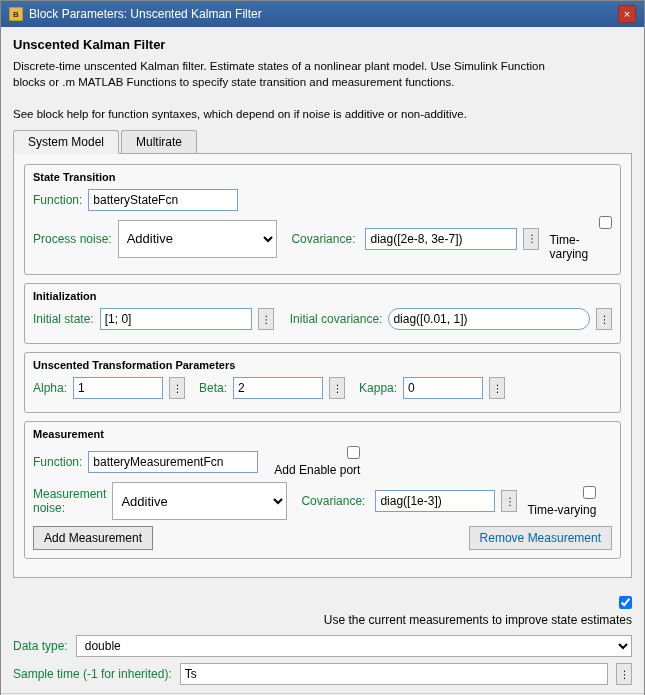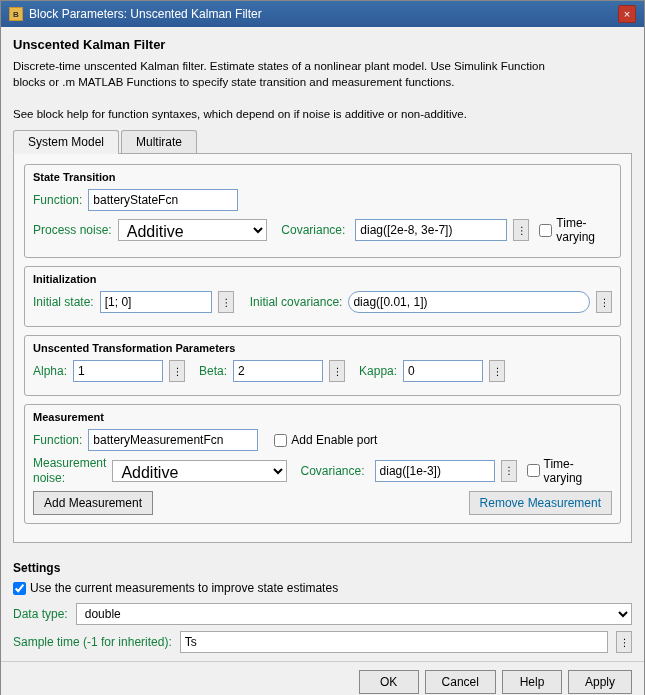--- a/index.html
+++ b/index.html
@@ -133,43 +133,44 @@
       background: white;
       padding: 2px 4px;
       font-size: 12px;
       height: 22px;
       outline: none;
     }
     .select-input {
       border: 1px solid #aaa;
       background: white;
       padding: 2px 4px;
-      font-size: 16px;
-      height: 22px;
+      font-size: 13px;
+      height: 38px;
       outline: none;
       cursor: pointer;
     }
     .dots-btn {
       width: 16px;
       height: 22px;
       border: 1px solid #aaa;
       background: #e8e8e8;
       cursor: pointer;
       font-size: 10px;
       display: flex;
       align-items: center;
       justify-content: center;
       flex-shrink: 0;
       letter-spacing: -1px;
     }
     .checkbox-row {
       display: flex;
-      align-items: center;
+      align-items: flex-end;
       gap: 4px;
       font-size: 12px;
+      flex-direction: column;
     }
     .cov-label {
       font-size: 12px;
       margin-right: 4px;
     }
     .bottom-section {
       padding: 8px 12px 0 12px;
     }
     .settings-section {
       margin-bottom: 8px;
@@ -304,21 +305,21 @@
             <input type="checkbox" style="">
             <span>Time-varying</span>
           </div>
         </div>
       </div>
 
       <div class="section-box">
         <div class="section-label">Initialization</div>
         <div class="form-row">
           <span class="field-label">Initial state:</span>
-          <input type="text" class="text-input" style="width: 112px;" value="[1; 0]">
+          <input type="text" class="text-input" style="width: 152px;" value="[1; 0]">
           <div class="dots-btn">⋮</div>
           <span class="field-label" style="margin-left:10px;">Initial covariance:</span>
           <input type="text" class="text-input" style="flex: 1 1 0%; border-radius: 11px;" value="diag([0.01, 1])">
           <div class="dots-btn">⋮</div>
         </div>
       </div>
 
       <div class="section-box">
         <div class="section-label">Unscented Transformation Parameters</div>
         <div class="form-row">
@@ -364,21 +365,20 @@
           <button class="add-meas-btn">Add Measurement</button>
           <button class="remove-meas-btn">Remove Measurement</button>
         </div>
       </div>
 
     </div>
   </div>
 
   <div class="bottom-section">
     <div class="settings-section">
-      <div class="settings-title">Settings</div>
       <div class="checkbox-row" style="margin-bottom:8px;">
         <input type="checkbox" checked="" style="">
         <span>Use the current measurements to improve state estimates</span>
       </div>
       <div class="data-type-row">
         <span class="field-label">Data type:</span>
         <select class="full-select">
           <option>double</option>
         </select>
       </div>

